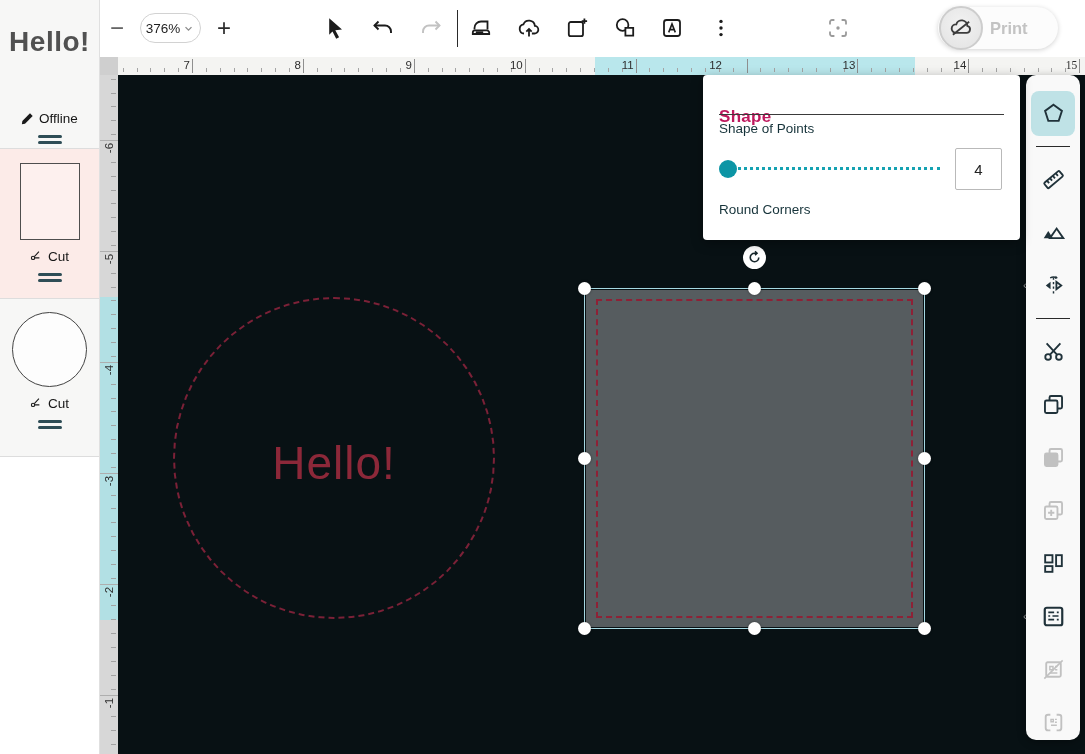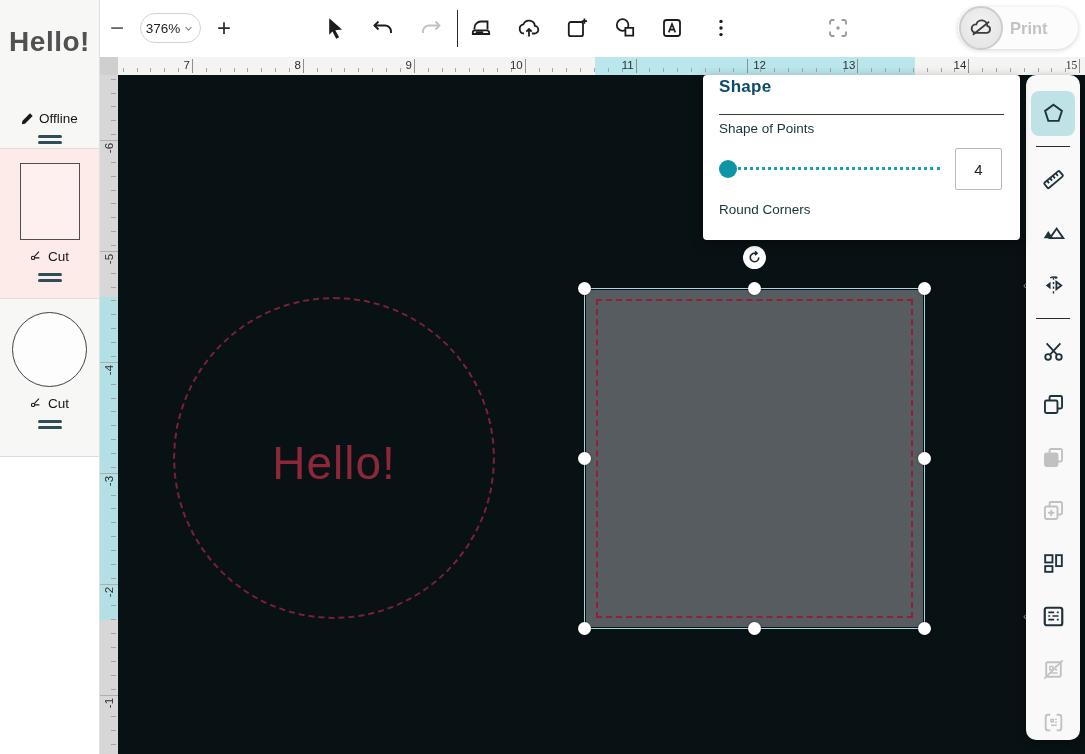--- a/index.html
+++ b/index.html
@@ -34,21 +34,21 @@
   .zoom-minus { left:5px; font-size:24px; color:#5f5f5f; line-height:22px; text-align:center; }
   .zoom-pill { position:absolute; left:40px; top:13px; width:61px; height:30px; border:1px solid #d2d2d2;
     border-radius:16px; background:#fff; display:flex; align-items:center; justify-content:center;
     gap:2px; font-size:13.5px; color:#1f1f1f; cursor:pointer; }
   .zoom-pill svg { width:13px; height:13px; color:#8a8a8a; }
   .zoom-plus { left:112px; font-size:24px; color:#2b2b2b; line-height:22px; text-align:center; }
   .tb-divider { position:absolute; left:357px; top:10px; width:1px; height:37px; background:#2a2a2a; }
   .focus-btn { color:#9b9b9b; }
   .offline-label { position:absolute; left:771px; top:0; width:100px; height:57px; display:flex;
     align-items:center; justify-content:center; font-size:16.5px; color:#1c1c1c; }
-  .print-pill { position:absolute; left:858px; top:7px; width:120px; height:42px; border-radius:22px;
+  .print-pill { position:absolute; left:838px; top:7px; width:120px; height:42px; border-radius:22px;
     background:#fcfcfc; box-shadow:0 1px 5px rgba(0,0,0,.18); border:none; cursor:default; }
   .print-badge { position:absolute; left:1px; top:-1px; width:44px; height:44px; border-radius:50%;
     background:radial-gradient(circle at 50% 40%, #f2f2f2, #e2e2e2); border:2px solid #cdcdcd;
     display:flex; align-items:center; justify-content:center; color:#3c3c3c; }
   .print-badge svg { width:26px; height:26px; }
   .print-text { position:absolute; left:52px; top:0; height:42px; display:flex; align-items:center;
     font-size:16.5px; font-weight:600; color:#c3c3c3; }
 
   
   .h-ruler { position:absolute; left:100px; top:57px; width:985px; height:18px;
@@ -83,22 +83,22 @@
   .h-w { left:-7px; top:50%; margin-top:-6.5px; } .h-e { right:-7px; top:50%; margin-top:-6.5px; }
   .h-sw { left:-7px; bottom:-7px; } .h-s { left:50%; margin-left:-6.5px; bottom:-7px; } .h-se { right:-7px; bottom:-7px; }
   .rotate-handle { position:absolute; left:50%; top:-43px; margin-left:-11.5px; width:23px; height:23px;
     border-radius:50%; background:#fff; display:flex; align-items:center; justify-content:center;
     color:#16262b; cursor:pointer; }
   .rotate-handle svg { width:15px; height:15px; }
 
   
   .shape-panel { position:absolute; left:703px; top:75px; width:317px; height:165px; background:#fff;
     border-radius:4px; box-shadow:0 3px 12px rgba(0,0,0,.35); z-index:50; }
-  .sp-title { position:absolute; left:16px; top:2px; font-size:17px; font-weight:700;
-    color:#0c4a6e; letter-spacing:.3px; }
+  .sp-title { position:absolute; left:16px; top:32px; font-size:17px; font-weight:700;
+    color:#be185d; letter-spacing:.3px; }
   .sp-divider { position:absolute; left:16px; top:39px; width:285px; height:1px; background:#3a3a3a; }
   .sp-points-label { position:absolute; left:16px; top:46px; font-size:13.5px; color:#16333a; }
   .sp-track { position:absolute; left:22px; top:92px; width:215px; border-top:3px dotted #15a2b2; }
   .sp-thumb { position:absolute; left:16px; top:85px; width:18px; height:18px; border-radius:50%;
     background:#0c95a5; cursor:pointer; }
   .sp-input { position:absolute; left:252px; top:73px; width:47px; height:42px; border:1px solid #b9b9b9;
     border-radius:2px; text-align:center; font-size:15px; color:#222;
     font-family:"Liberation Sans", sans-serif; background:#fff; }
   .sp-rc-label { position:absolute; left:16px; top:127px; font-size:13.5px; color:#16333a; }
   .sp-rc-value { position:absolute; left:133px; top:127px; width:168px; height:23px; font-size:13.5px;
@@ -253,21 +253,21 @@
         <div class="h-major" style="left: 535.6px;"></div>
         <div class="h-label" style="left: 507.6px;">11</div>
         <div class="h-minor" style="left: 549.462px;"></div>
         <div class="h-minor" style="left: 563.325px;"></div>
         <div class="h-minor" style="left: 577.188px;"></div>
         <div class="h-minor" style="left: 591.05px;"></div>
         <div class="h-minor" style="left: 604.913px;"></div>
         <div class="h-minor" style="left: 618.775px;"></div>
         <div class="h-minor" style="left: 632.638px;"></div>
         <div class="h-major" style="left: 646.5px;"></div>
-        <div class="h-label" style="left: 640px;">12</div>
+        <div class="h-label" style="left: 596px;">12</div>
         <div class="h-minor" style="left: 660.362px;"></div>
         <div class="h-minor" style="left: 674.225px;"></div>
         <div class="h-minor" style="left: 688.087px;"></div>
         <div class="h-minor" style="left: 701.95px;"></div>
         <div class="h-minor" style="left: 715.812px;"></div>
         <div class="h-minor" style="left: 729.675px;"></div>
         <div class="h-minor" style="left: 743.538px;"></div>
         <div class="h-major" style="left: 757.4px;"></div>
         <div class="h-label" style="left: 729.4px;">13</div>
         <div class="h-minor" style="left: 771.263px;"></div>

